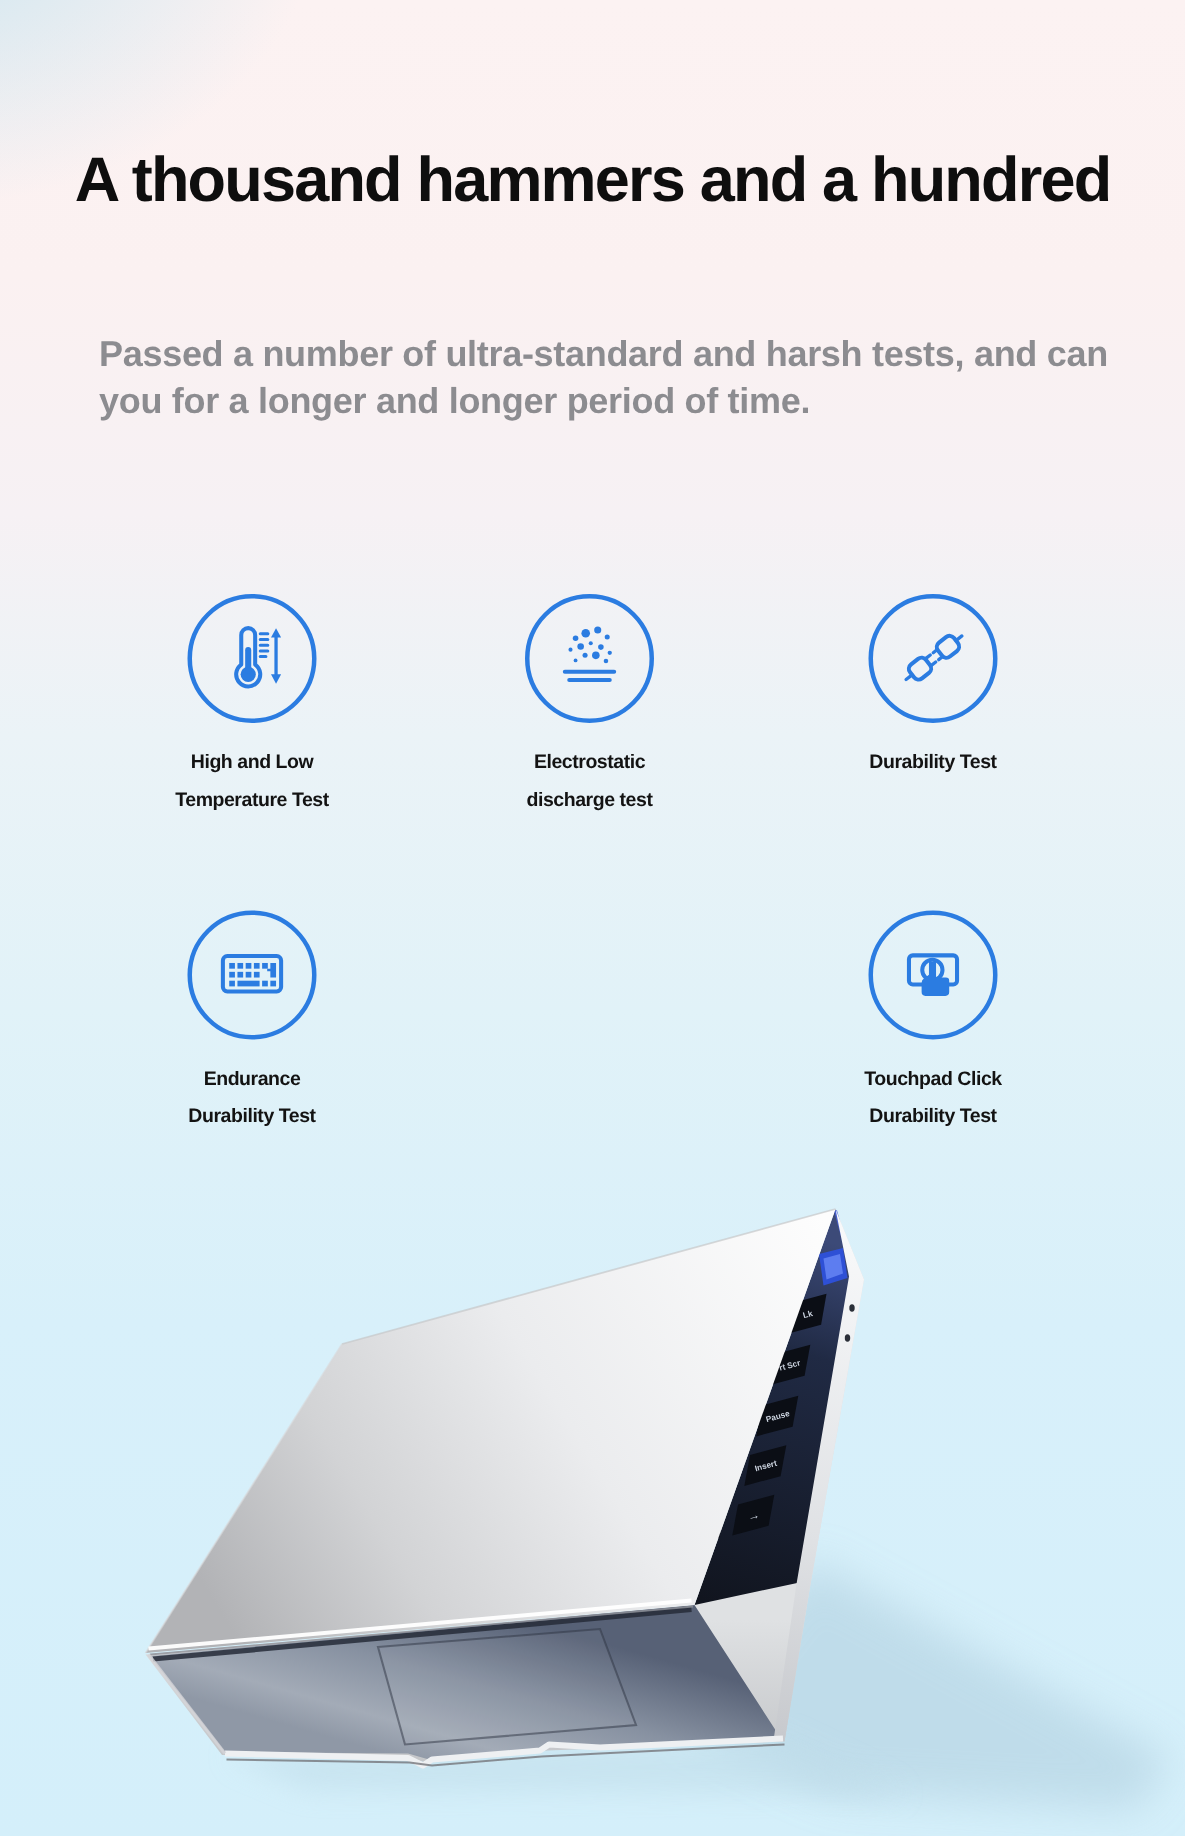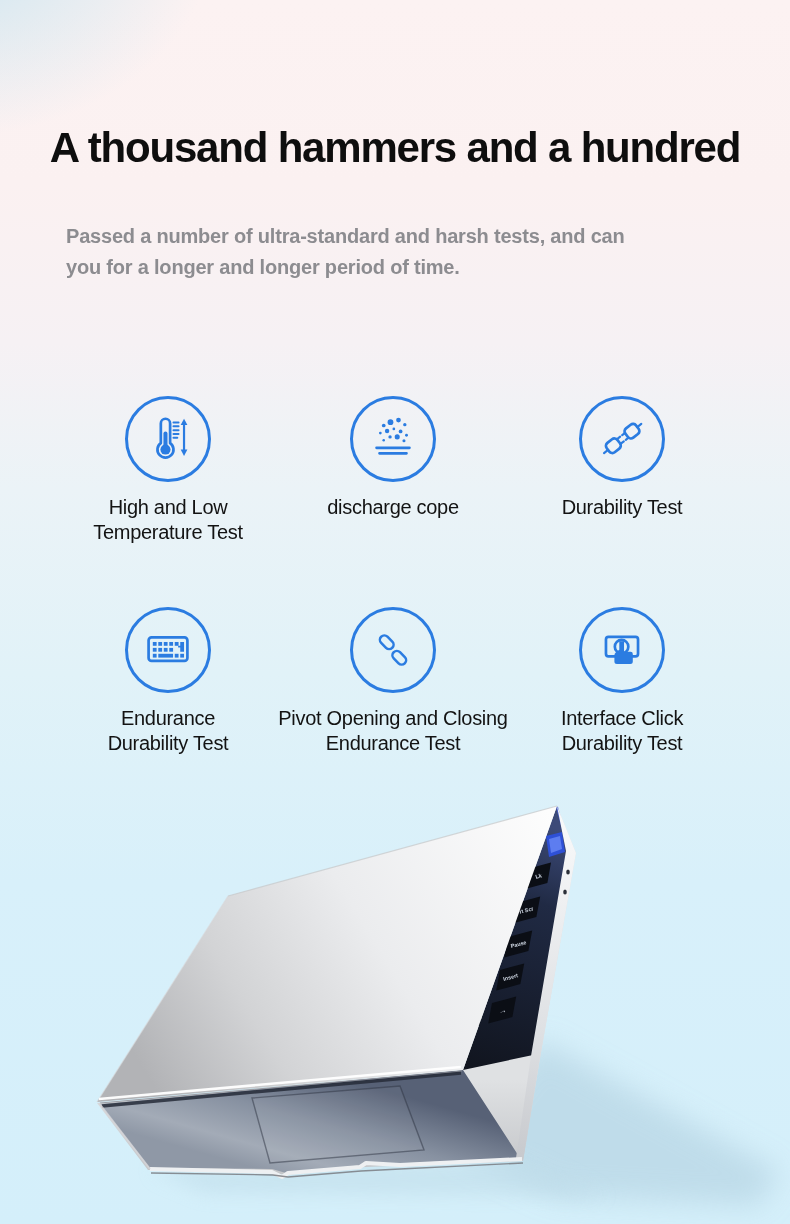--- a/index.html
+++ b/index.html
@@ -5,35 +5,35 @@
   html,body{margin:0;padding:0;background:#ffffff;}
   .canvas{
     position:relative;width:790px;height:1224px;overflow:hidden;
     font-family:"Liberation Sans","DejaVu Sans",sans-serif;
     background:
       radial-gradient(440px 320px at -60px -60px, rgba(196,228,240,.9), rgba(196,228,240,0) 62%),
       linear-gradient(180deg,#fcf2f2 0%,#fbf1f1 15%,#f6f1f4 28%,#ebf3f7 40%,#e1f2f8 55%,#d8f0fa 72%,#d4effa 100%);
   }
   .headline{
     position:absolute;top:96px;left:0;width:790px;text-align:center;
-    font-size:42px;line-height:47px;font-weight:bold;color:#0e0e0e;letter-spacing:-1.2px;margin-top:28px;
+    font-size:42px;line-height:47px;font-weight:bold;color:#0e0e0e;letter-spacing:-1.2px;
   }
   .description{
     position:absolute;top:221px;left:66px;width:660px;
-    font-size:20px;line-height:31px;font-weight:bold;color:#8c8c90;letter-spacing:-.2px;
+    font-size:24px;line-height:31px;font-weight:bold;color:#8c8c90;letter-spacing:-.2px;
   }
   .description div{white-space:nowrap;}
   .feature-cell{position:absolute;width:260px;text-align:center;}
   .feature-circle{
     width:86px;height:86px;border:3px solid #2b7ce1;border-radius:50%;
     margin:0 auto;display:flex;align-items:center;justify-content:center;box-sizing:border-box;
   }
   .feature-circle svg{width:54px;height:54px;display:block;}
   .feature-label{
-    margin-top:13px;font-size:20px;line-height:25px;font-weight:normal;color:#131313;letter-spacing:-.3px;white-space:nowrap;
+    margin-top:13px;font-size:13px;line-height:25px;font-weight:bold;color:#131313;letter-spacing:-.3px;white-space:nowrap;
   }
   .ic{stroke:#2b7ce1;stroke-width:3.2;fill:none;stroke-linecap:round;stroke-linejoin:round;}
   .icf{fill:#2b7ce1;stroke:none;}
   .laptop-svg{position:absolute;left:0;top:770px;width:790px;height:454px;}
 </style>
 </head>
 <body>
 
 <div class="canvas">
 
@@ -77,21 +77,22 @@
         <circle class="icf" cx="33" cy="20" r="1.6"></circle>
           <circle class="icf" cx="41" cy="23" r="2.2"></circle>
         <circle class="icf" cx="48" cy="27.5" r="1.7"></circle>
           <circle class="icf" cx="28.5" cy="29.5" r="2"></circle>
         <circle class="icf" cx="37" cy="29.5" r="3"></circle>
           <circle class="icf" cx="21" cy="33.5" r="1.5"></circle>
         <circle class="icf" cx="45" cy="34" r="1.8"></circle>
       </svg>
     </div>
     <div class="feature-label">
-      <div>discharge cope</div>
+      <div>Electrostatic</div>
+      <div>discharge test</div>
     </div>
   </div>
 
   <div class="feature-cell" style="left:492px;top:396px;">
     <div class="feature-circle">
       <svg viewBox="0 0 64 64">
         <g transform="translate(32 32) rotate(-38)">
           <rect class="ic" x="-21" y="-7" width="16" height="14" rx="4.5"></rect>
           <path class="ic" style="stroke-width:2.6" d="M-5 -3.5 h5 M-5 3.5 h5 M-21 0 h-6"></path>
           <rect class="ic" x="7" y="-7" width="16" height="14" rx="4.5"></rect>
@@ -125,45 +126,31 @@
             <rect x="46.5" y="36.5" width="4.5" height="4.5"></rect>
         </g>
       </svg>
     </div>
     <div class="feature-label">
       <div>Endurance</div>
       <div>Durability Test</div>
     </div>
   </div>
 
-  <div class="feature-cell" style="left:263px;top:607px;">
-    <div class="feature-circle">
-      <svg viewBox="0 0 64 64">
-        <g transform="translate(32 32) rotate(-45)" class="ic" style="stroke-width:3">
-          <rect x="-4" y="-21" width="10.5" height="18.5" rx="5.2"></rect>
-          <rect x="-6.5" y="2.5" width="10.5" height="18.5" rx="5.2"></rect>
-        </g>
-      </svg>
-    </div>
-    <div class="feature-label">
-      <div>Pivot Opening and Closing</div>
-      <div>Endurance Test</div>
-    </div>
-  </div>
 
   <div class="feature-cell" style="left:492px;top:607px;">
     <div class="feature-circle">
       <svg viewBox="0 0 64 64">
         <rect class="ic" x="13" y="16.5" width="38" height="23" rx="3"></rect>
         <circle class="ic" cx="31.5" cy="28" r="8"></circle>
         <path class="icf" d="M28.8 21.5 h5.6 v12.5 h7.8 a2.6 2.6 0 0 1 2.6 2.6 v8.9 a3 3 0 0 1 -3 3 H26 a3 3 0 0 1 -3 -3 v-7.2 a4.2 4.2 0 0 1 1.6 -3.3 l4.2 -3.2 Z"></path>
       </svg>
     </div>
     <div class="feature-label">
-      <div>Interface Click</div>
+      <div>Touchpad Click</div>
       <div>Durability Test</div>
     </div>
   </div>
 
   <svg class="laptop-svg" viewBox="0 770 790 454">
     <defs>
       <filter id="blurBig" x="-40%" y="-40%" width="180%" height="180%">
           <feGaussianBlur stdDeviation="14"></feGaussianBlur>
         </filter>
       <filter id="blurSoft" x="-40%" y="-40%" width="180%" height="180%">

